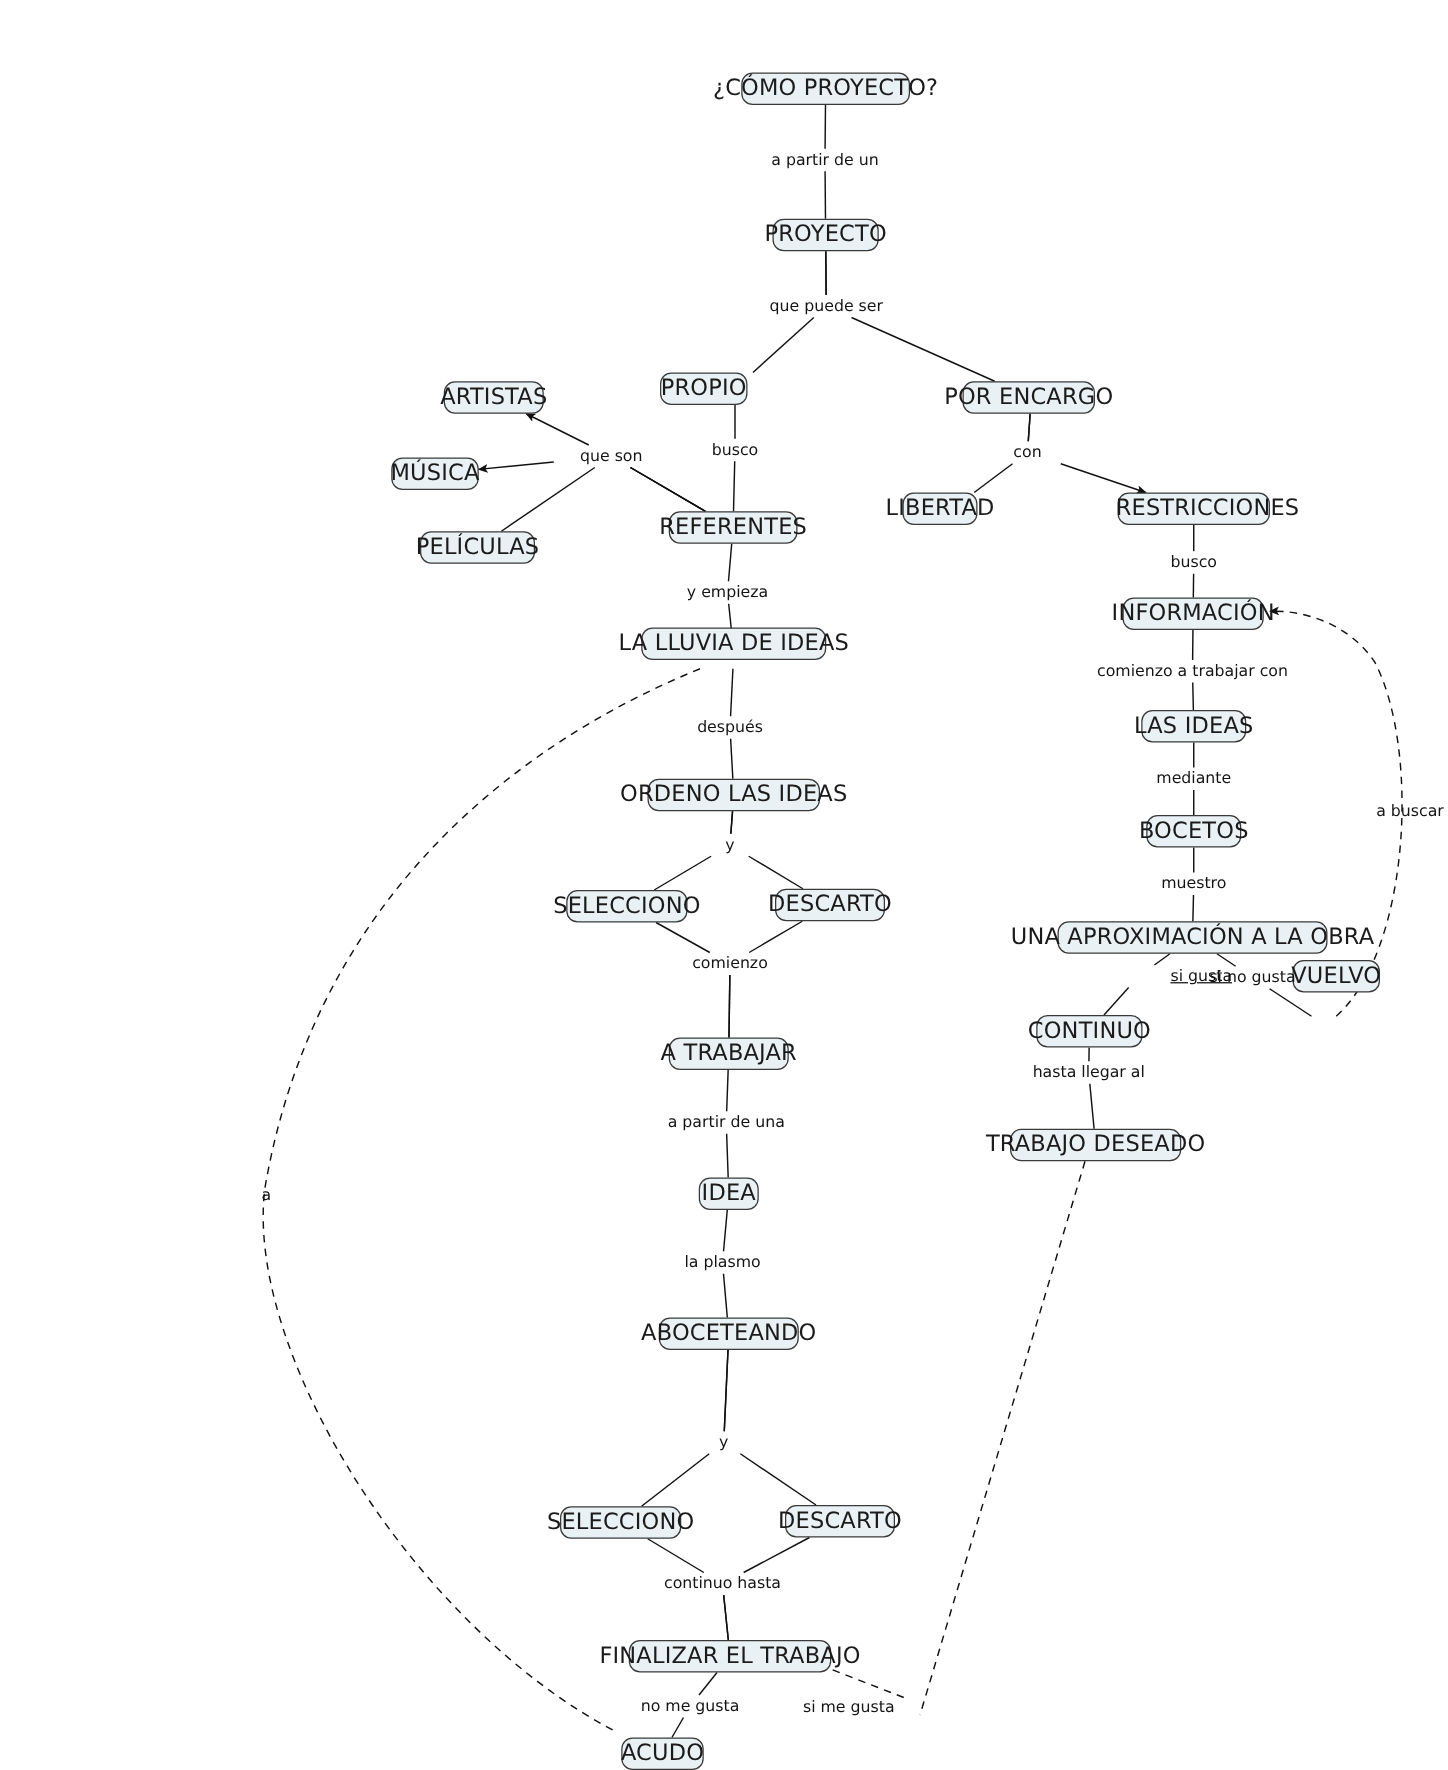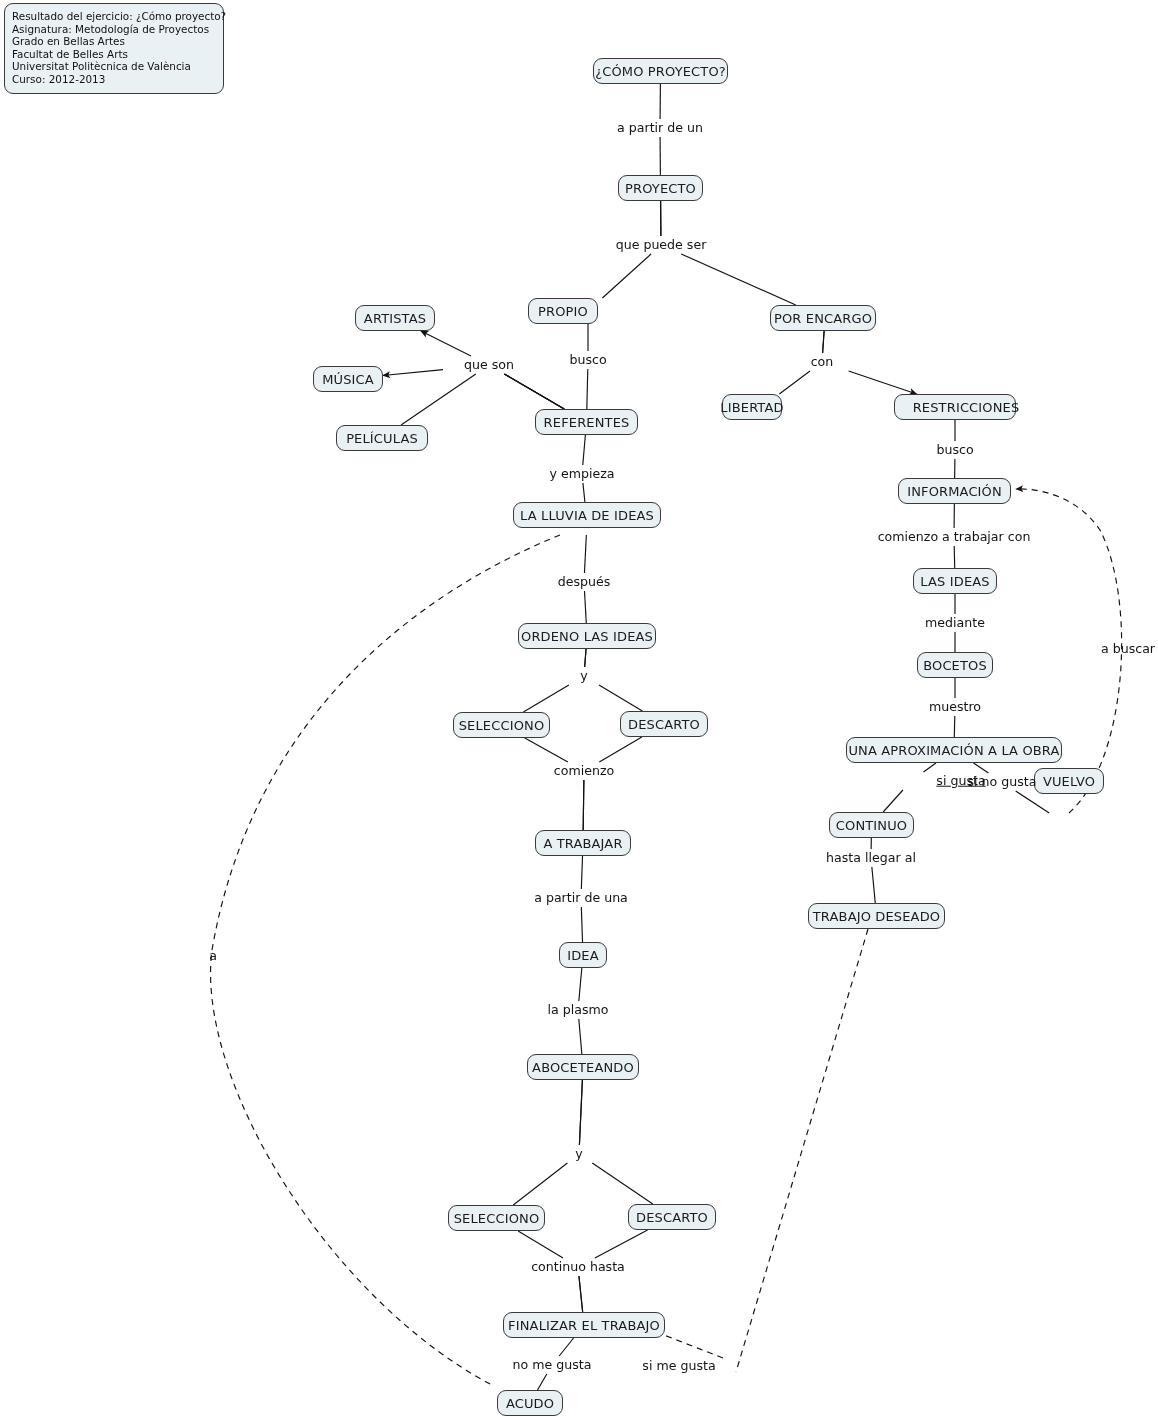--- a/index.html
+++ b/index.html
@@ -25,21 +25,21 @@
     height: 1416px;
     pointer-events: none;
   }
   .node {
     position: absolute;
     box-sizing: border-box;
     background: #e9f1f4;
     border: 1.3px solid #3a3a3a;
     border-radius: 9px;
     color: #1b1b1b;
-    font-size: 13px;
+    font-size: 18px;
     line-height: 1;
     display: flex;
     align-items: center;
     justify-content: center;
     white-space: nowrap;
     padding: 0 10px;
     height: 26px;
     letter-spacing: 0.15px;
   }
   .linklabel {
@@ -135,28 +135,20 @@
       <line x1="578.9310344827586" y1="1276" x2="582.6551724137931" y2="1312" stroke="#111111" stroke-width="1.15"></line>
       <line x1="647.56" y1="1230" x2="594.92" y2="1258" stroke="#111111" stroke-width="1.15"></line>
       <line x1="578.9310344827586" y1="1276" x2="582.6551724137931" y2="1312" stroke="#111111" stroke-width="1.15"></line>
       <line x1="573.6" y1="1338" x2="559.2" y2="1356" stroke="#111111" stroke-width="1.15"></line>
       <line x1="546.7894736842105" y1="1374" x2="537.5263157894736" y2="1390" stroke="#111111" stroke-width="1.15"></line>
       <path d="M 560,535 C 400,600 250,730 212,950 C 195,1080 330,1300 492,1385" fill="none" stroke="#111111" stroke-width="1.15" stroke-dasharray="6,5"></path>
       <line x1="868" y1="929" x2="736" y2="1372" stroke="#111111" stroke-width="1.15" stroke-dasharray="6,5"></line>
       <line x1="723" y1="1358" x2="651" y2="1330" stroke="#111111" stroke-width="1.15" stroke-dasharray="6,5"></line>
     </svg>
 
-  <div id="title-card">
-      <div>Resultado del ejercicio: ¿Cómo proyecto?</div>
-      <div>Asignatura: Metodología de Proyectos</div>
-      <div>Grado en Bellas Artes</div>
-      <div>Facultat de Belles Arts</div>
-      <div>Universitat Politècnica de València</div>
-      <div>Curso: 2012-2013</div>
-    </div>
 
   <div id="node-layer">
       <div class="node" style="left: 593px; top: 58px; width: 135px;">¿CÓMO PROYECTO?</div>
       <div class="node" style="left: 618px; top: 175px; width: 85px;">PROYECTO</div>
       <div class="node" style="left: 528px; top: 298px; width: 70px;">PROPIO</div>
       <div class="node" style="left: 770px; top: 305px; width: 106px;">POR ENCARGO</div>
       <div class="node" style="left: 355px; top: 305px; width: 80px;">ARTISTAS</div>
       <div class="node" style="left: 313px; top: 366px; width: 70px;">MÚSICA</div>
       <div class="node" style="left: 336px; top: 425px; width: 92px;">PELÍCULAS</div>
       <div class="node" style="left: 722px; top: 394px; width: 60px;">LIBERTAD</div>

